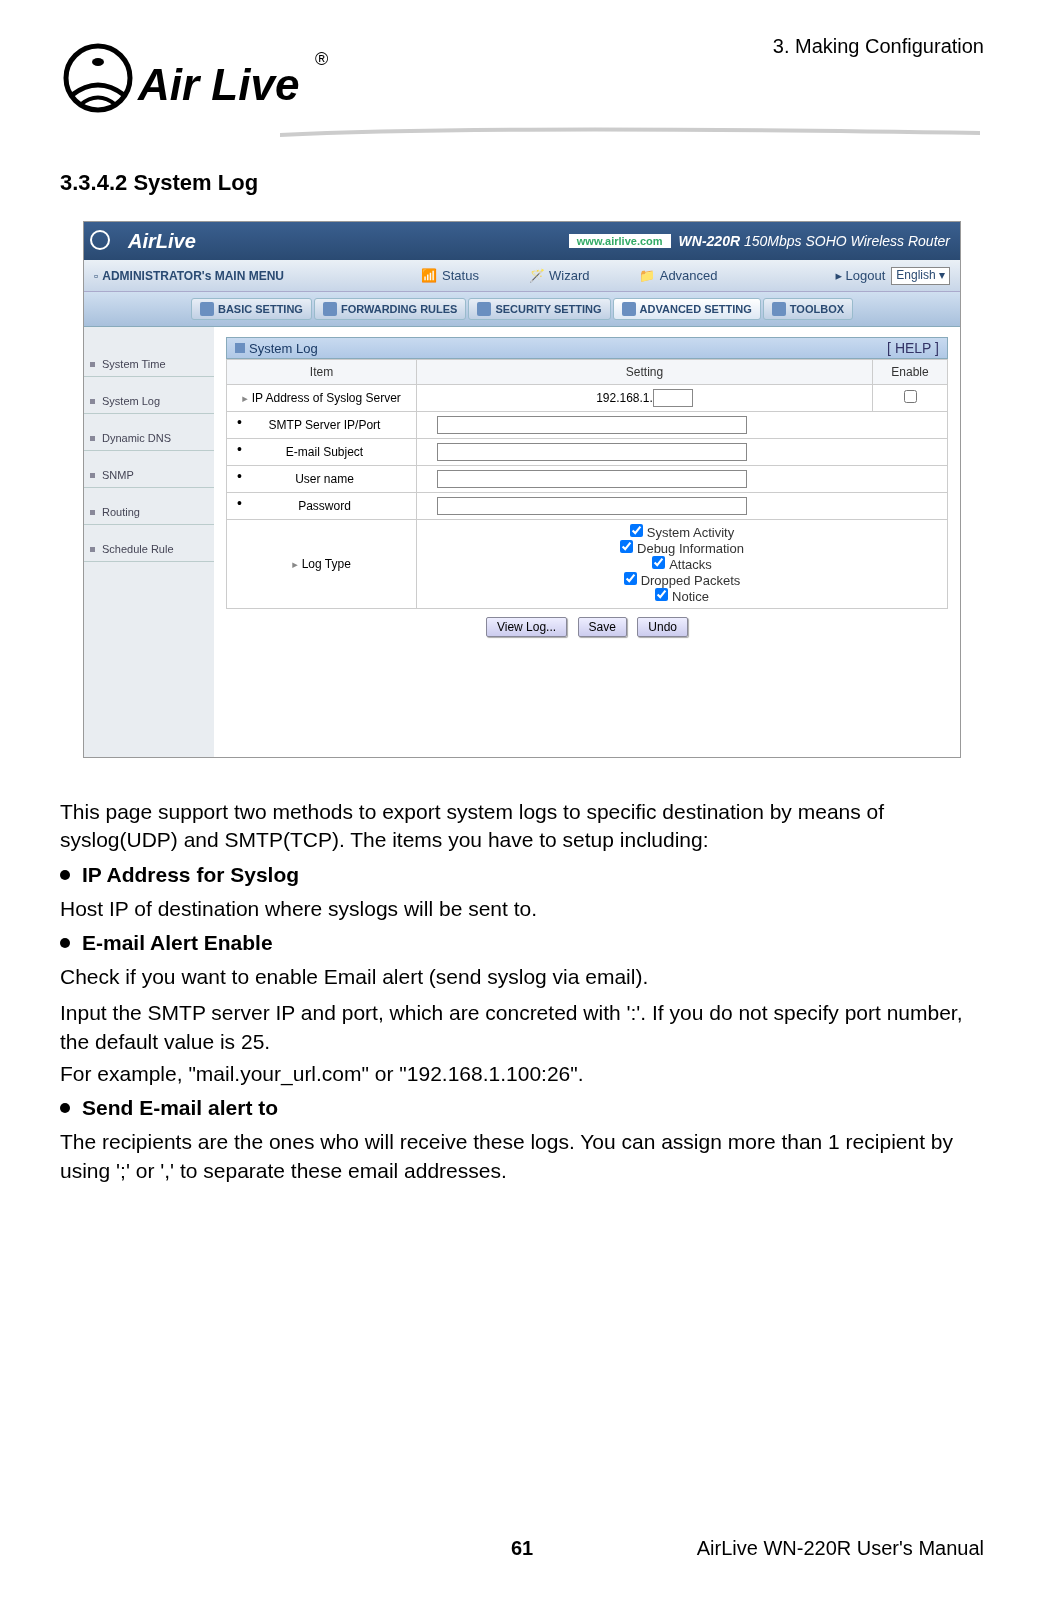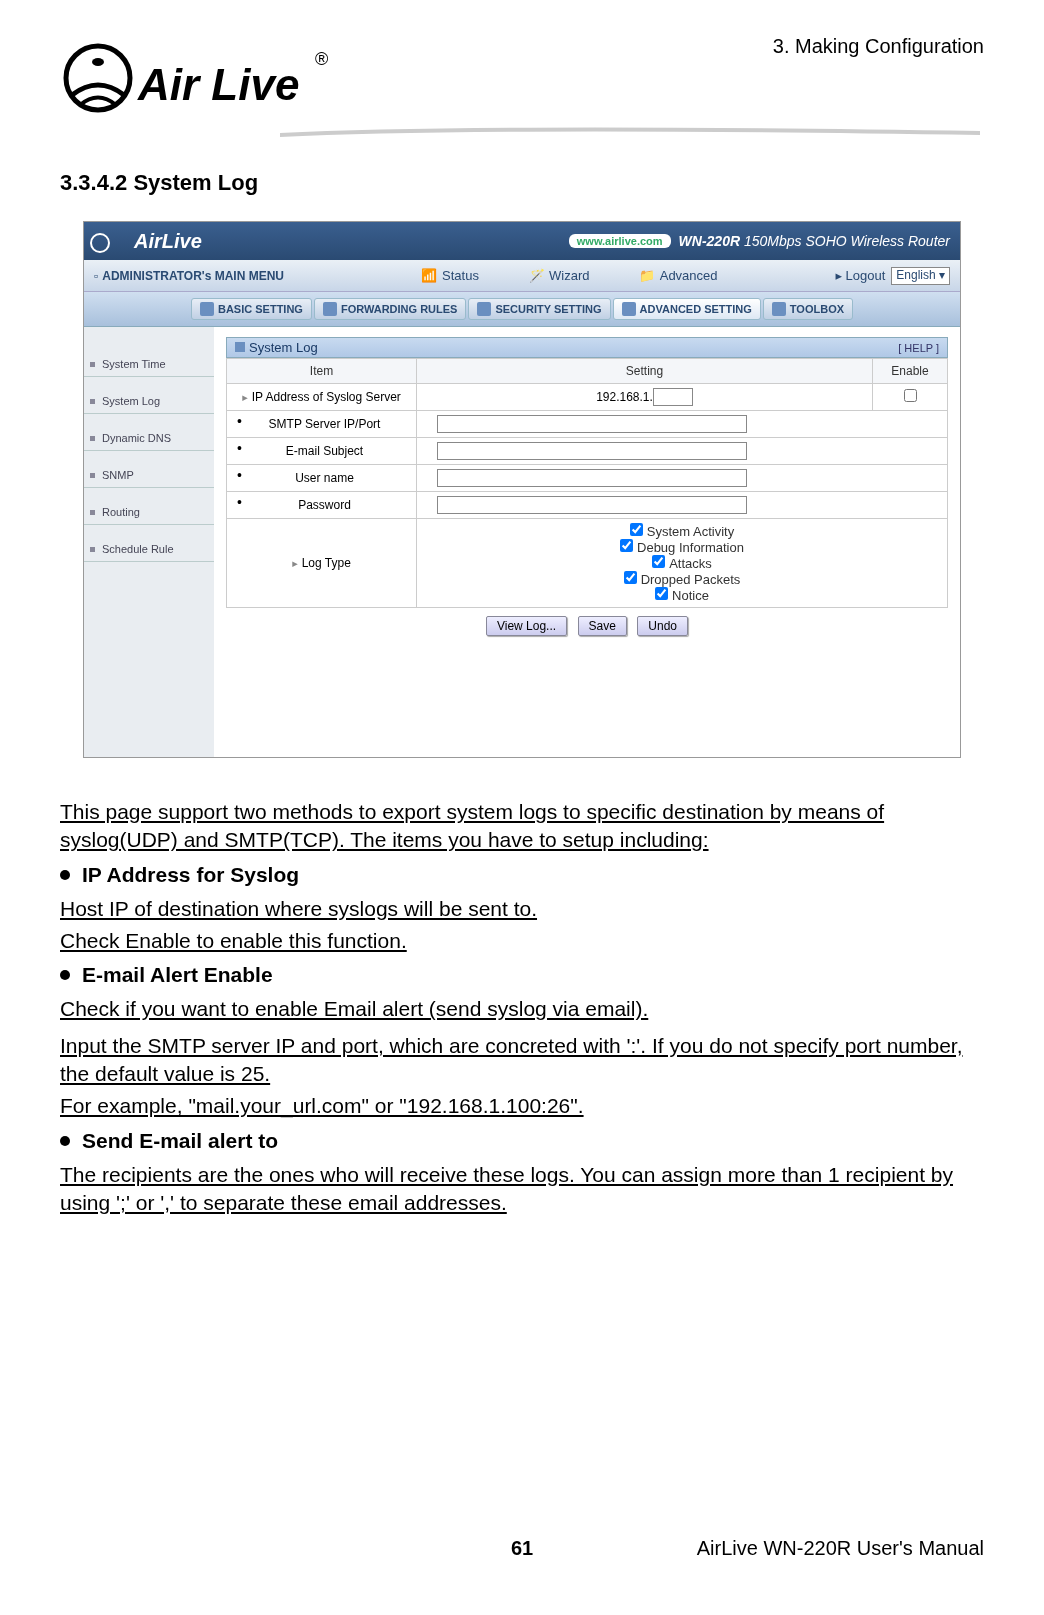--- a/index.html
+++ b/index.html
@@ -5,60 +5,60 @@
     * { margin: 0; padding: 0; box-sizing: border-box; }
     body { width: 1044px; height: 1615px; background: #fff; font-family: Arial, Helvetica, sans-serif; color: #000; position: relative; }
     .page { padding: 40px 60px 0 60px; }
     .top-header { display: flex; justify-content: space-between; align-items: flex-start; margin-bottom: 10px; }
     .logo-wrap { position: relative; width: 300px; height: 95px; }
     .chapter { font-size: 20px; text-align: right; margin-top: -5px; }
     .swoosh { position: absolute; top: 125px; left: 280px; right: 0; height: 16px; }
     .section-num { font-weight: bold; font-size: 22px; margin: 35px 0 25px 0; }
     .screenshot-container { margin: 0 auto 40px auto; width: 878px; border: 1px solid #999; background: #fff; }
     .ss-top { display: flex; justify-content: space-between; align-items: center; background: linear-gradient(#3a5f8f, #2a4a72); padding: 4px 10px 4px 6px; height: 38px; }
-    .ss-logo { color: #fff; font-style: italic; font-weight: bold; font-size: 20px; display: flex; align-items: flex-end; gap: 24px; }
+    .ss-logo { color: #fff; font-style: italic; font-weight: bold; font-size: 20px; display: flex; align-items: flex-start; gap: 18px; }
     .ss-logo .circ { width: 20px; height: 20px; border: 2px solid #fff; border-radius: 50%; display: inline-block; position: relative; }
     .ss-top-right { display: flex; align-items: center; gap: 8px; color: #fff; font-style: italic; font-size: 14px; }
-    .pill { background: #fff; color: #3a6; border-radius: 6px; padding: 1px 8px; font-size: 11px; font-weight: bold; font-style: normal; }
+    .pill { background: #fff; color: #3a6; border-radius: 0; padding: 1px 8px; font-size: 11px; font-weight: bold; font-style: normal; }
     .ss-mainmenu { display: flex; align-items: center; background: linear-gradient(#eaf0f6, #c8d6e8); height: 32px; padding: 0 10px; font-size: 13px; color: #2a4a72; border-bottom: 1px solid #aac; }
     .mm-left { font-weight: bold; font-size: 12px; flex: 0 0 auto; margin-right: 20px; display: flex; align-items: center; gap: 4px; }
     .mm-items { display: flex; gap: 50px; flex: 1; justify-content: center; }
     .mm-item { display: flex; align-items: center; gap: 4px; }
     .mm-right { display: flex; align-items: center; gap: 6px; }
     .lang-sel { background: #fff; border: 1px solid #888; font-size: 12px; padding: 0 4px; height: 18px; }
     .ss-tabbar { display: flex; justify-content: center; background: linear-gradient(#d0dff0, #a8c0dc); padding: 6px 0; gap: 2px; border-bottom: 1px solid #8ab; }
     .ss-tab { display: flex; align-items: center; gap: 4px; padding: 3px 8px; font-size: 11px; color: #2a4a72; font-weight: bold; background: linear-gradient(#e8eef6, #c0d0e4); border: 1px solid #9bc; border-radius: 3px; }
     .ss-tab.active { background: linear-gradient(#fff, #dde8f4); }
     .tab-icon { width: 14px; height: 14px; background: #6a8fc0; border-radius: 2px; }
     .ss-body { display: flex; min-height: 430px; }
     .ss-sidebar { width: 130px; background: #e9edf1; padding: 25px 0 0 0; }
     .ss-side-item { font-size: 11px; color: #445; padding: 6px 8px 6px 18px; margin-bottom: 12px; border-bottom: 1px solid #bcc; position: relative; }
     .ss-side-item::before { content: ""; position: absolute; left: 6px; top: 10px; width: 5px; height: 5px; background: #889; }
     .ss-main { flex: 1; padding: 10px 12px 20px 12px; }
     .panel-head { background: linear-gradient(#c8daf0, #b0c8e6); border: 1px solid #8ab; display: flex; justify-content: space-between; align-items: center; padding: 2px 8px; font-size: 13px; color: #1a3a66; }
     .panel-head .sq { display: inline-block; width: 10px; height: 10px; background: #6a8fc0; margin-right: 4px; }
-    .help { font-size: 11px; color: #336; }
+    .help { font-size: 14px; color: #336; }
     .cfg-table { width: 100%; border-collapse: collapse; font-size: 12px; }
     .cfg-table th { background: #f4f6f9; border: 1px solid #ccc; padding: 5px; font-weight: normal; color: #333; }
     .cfg-table td { border: 1px solid #ccc; padding: 4px 6px; vertical-align: middle; text-align: center; }
     .cfg-table td.label { width: 190px; }
     .cfg-table td.setting { text-align: center; }
     .cfg-table td.enable { width: 75px; text-align: center; }
     .cfg-table .sub { padding-left: 12px; position: relative; }
     .cfg-table .sub::before { content: "•"; position: absolute; left: 10px; top: 2px; font-size: 14px; color: #000; }
     .arrow { color: #888; margin-right: 4px; font-size: 11px; }
     input.txt { border: 1px solid #888; height: 18px; padding: 0 2px; font-size: 12px; }
     textarea.txt { border: 1px solid #888; font-size: 12px; resize: none; }
     .btn-row { text-align: center; padding: 8px 0 4px 0; }
     .btn3d { display: inline-block; font-size: 12px; padding: 2px 10px; background: linear-gradient(#eef, #cce); border: 1px solid #889; border-radius: 2px; margin: 0 3px; box-shadow: 1px 1px 1px #aaa; }
     .logtypes { text-align: left; padding-left: 20px; }
     .logtypes label { display: block; font-size: 13px; color: #333; }
     .logtypes input { margin-right: 4px; }
     .chk { width: 13px; height: 13px; }
-    .body-text { font-size: 21px; line-height: 1.35; margin: 0 0 8px 0; text-decoration: underline; }
+    .body-text { font-size: 21px; line-height: 1.35; margin: 0 0 8px 0; }
     .body-text.tight { margin-bottom: 4px; }
     ul.bul { list-style: none; margin: 8px 0 8px 0; }
     ul.bul li { font-size: 21px; font-weight: bold; display: flex; align-items: center; gap: 12px; margin: 8px 0; }
     ul.bul li::before { content: ""; width: 10px; height: 10px; background: #000; border-radius: 50%; flex-shrink: 0; }
     .footer { position: absolute; bottom: 55px; left: 0; right: 0; display: flex; justify-content: space-between; padding: 0 60px; font-size: 20px; }
     .footer .pn { font-weight: bold; position: absolute; left: 50%; transform: translateX(-50%); }
   </style>
 </head>
 <body>
 
@@ -188,21 +188,20 @@
         </div>
       </div>
     </div>
   </div>
 
   <p class="body-text">This page support two methods to export system logs to specific destination by means of syslog(UDP) and SMTP(TCP). The items you have to setup including:</p>
   <ul class="bul">
       <li>IP Address for Syslog</li>
     </ul>
   <p class="body-text tight">Host IP of destination where syslogs will be sent to.</p>
-  <p class="body-text">Check Enable to enable this function.</p>
   <ul class="bul">
       <li>E-mail Alert Enable</li>
     </ul>
   <p class="body-text">Check if you want to enable Email alert (send syslog via email).</p>
   <p class="body-text tight">Input the SMTP server IP and port, which are concreted with ':'. If you do not specify port number, the default value is 25.</p>
   <p class="body-text">For example, "mail.your_url.com" or "192.168.1.100:26".</p>
   <ul class="bul">
       <li>Send E-mail alert to</li>
     </ul>
   <p class="body-text">The recipients are the ones who will receive these logs. You can assign more than 1 recipient by using ';' or ',' to separate these email addresses.</p>

